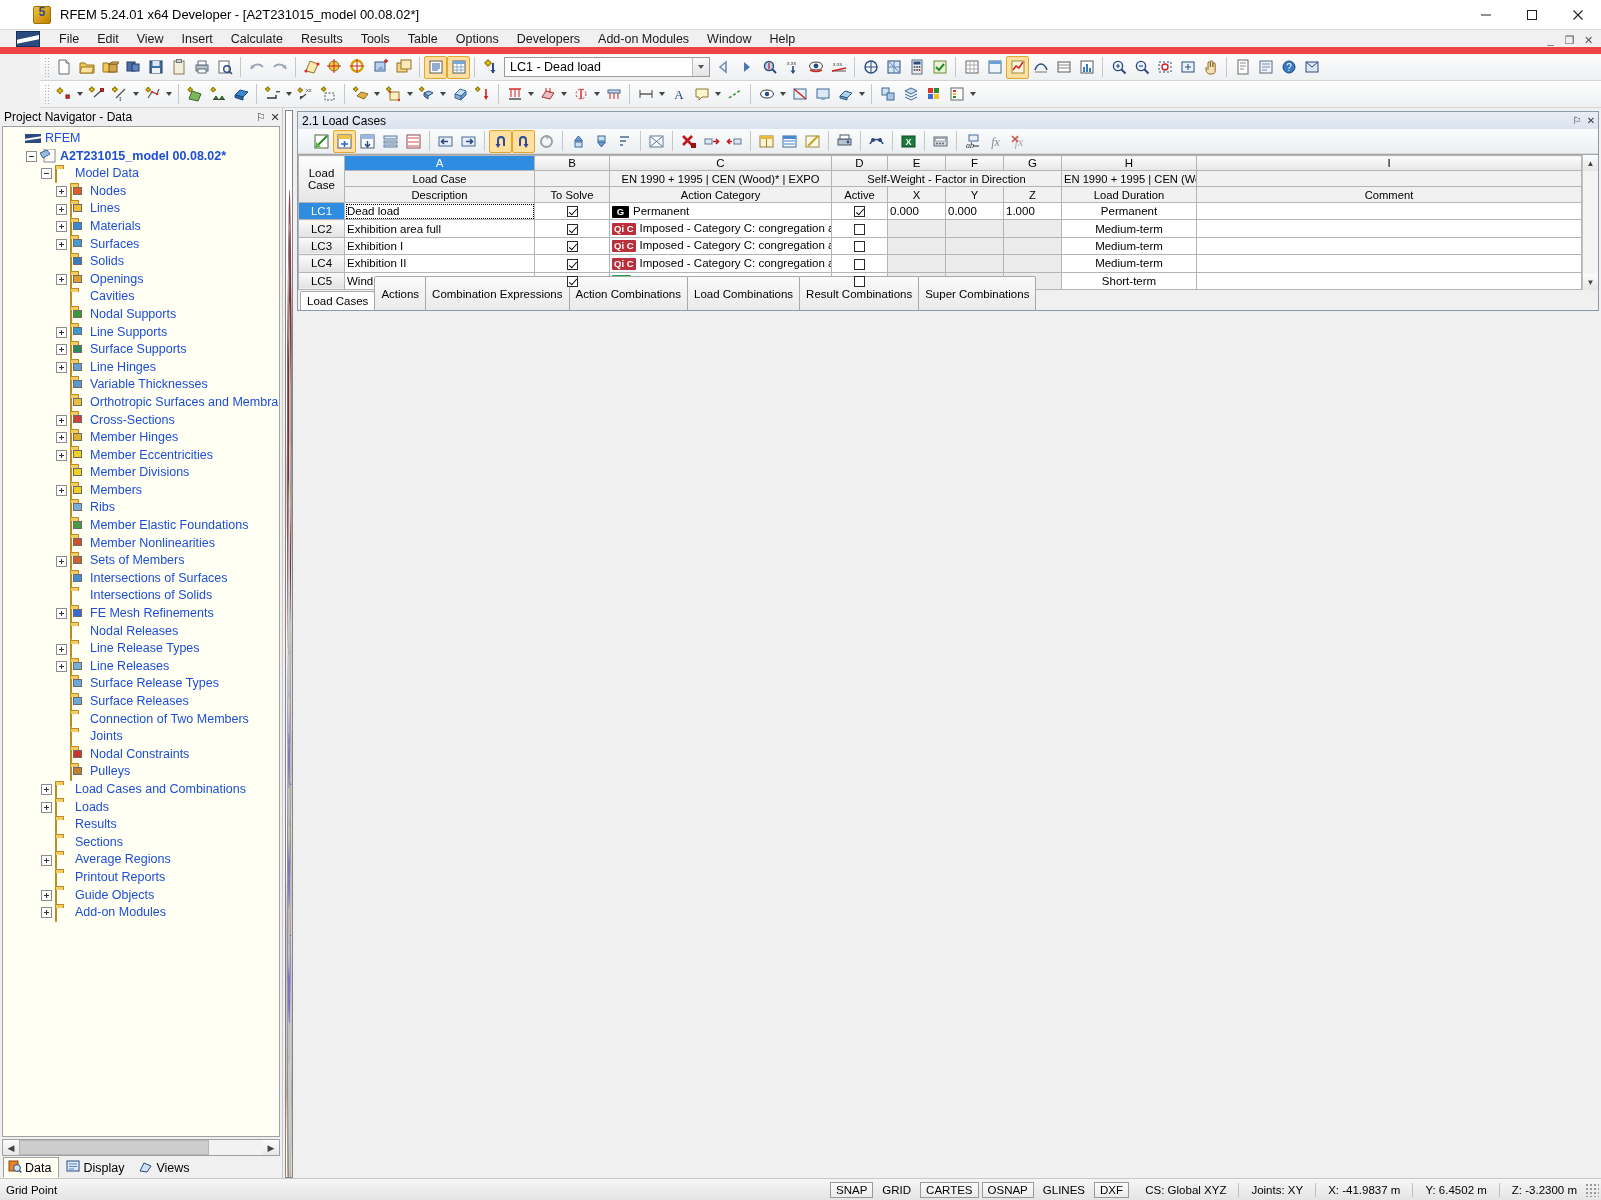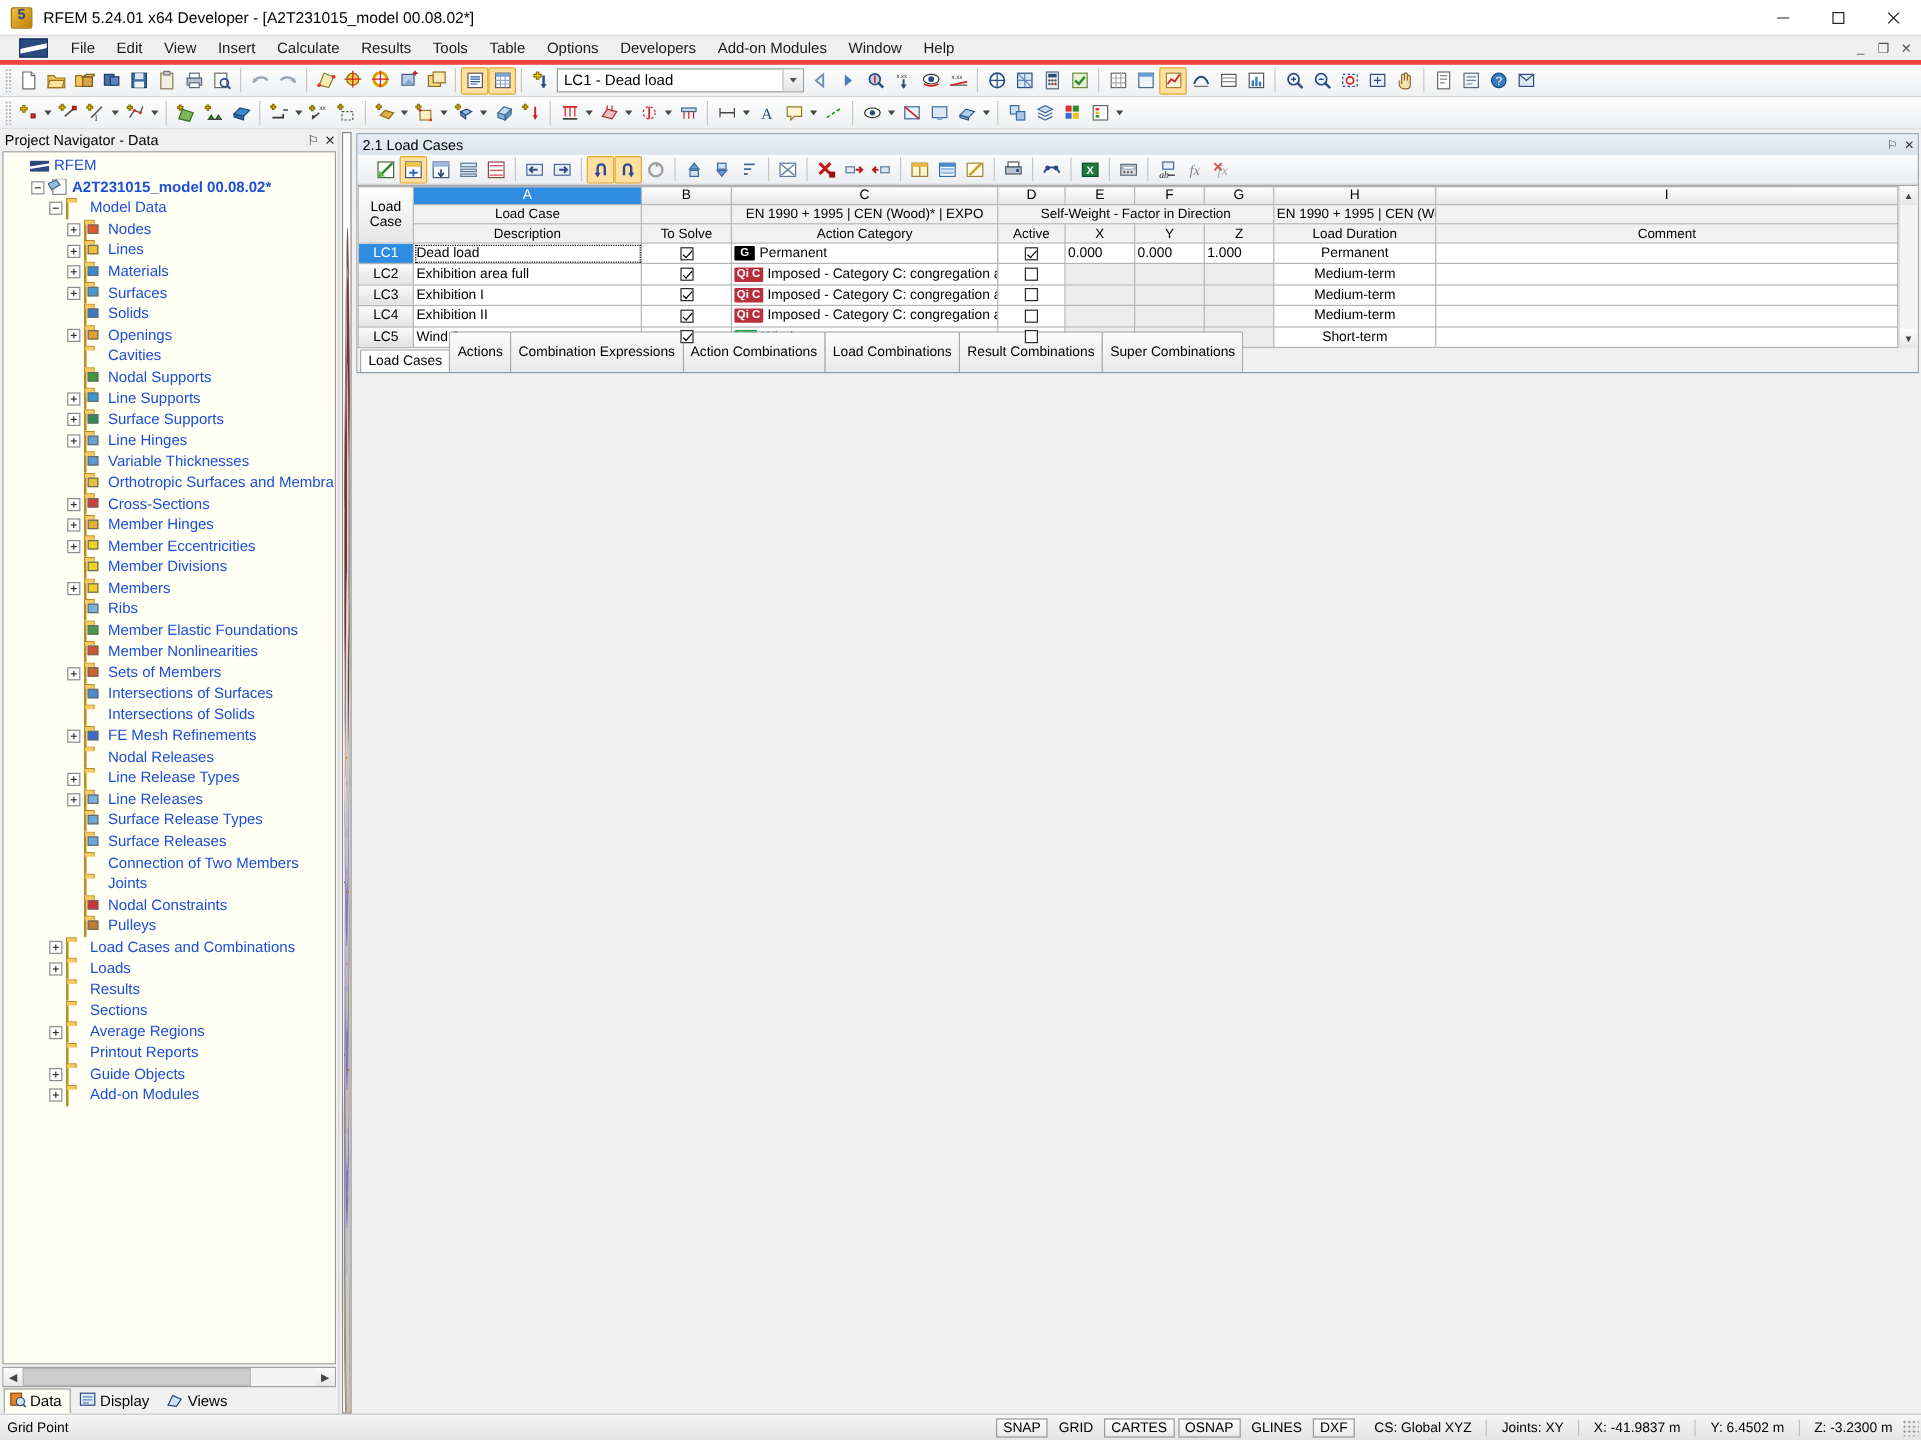--- a/index.html
+++ b/index.html
@@ -23,20 +23,21 @@
 
   
   .titlebar {
     height: 30px;
     background: #ffffff;
     border-bottom: 1px solid #dcdcdc;
     display: flex;
     align-items: center;
     flex: 0 0 30px;
     position: relative;
+    padding-left: 24px;
   }
   .titlebar .app-icon {
     width: 18px; height: 18px;
     margin-left: 9px; margin-right: 9px;
     background: linear-gradient(135deg,#f0c040,#c08000);
     border: 1px solid #a07000;
     border-radius: 2px;
     position: relative;
     flex: 0 0 auto;
   }
@@ -69,21 +70,21 @@
   }
 
   
   .menubar {
     height: 24px;
     background: #f0f0f0;
     display: flex;
     align-items: center;
     flex: 0 0 24px;
     position: relative;
-    border-bottom: 4px solid #ef4444;
+    border-bottom: 7px solid #ef4444;
   }
   .menu-logo {
     width: 24px; height: 16px;
     margin-left: 16px; margin-right: 10px;
     background: #2a4a80;
     border: 1px solid #13325c;
     position: relative;
     overflow: hidden;
     flex: 0 0 auto;
   }
@@ -115,20 +116,21 @@
   
   .toolbar {
     height: 27px;
     background: linear-gradient(#fdfdfd,#eef0f2);
     border-bottom: 1px solid #d4d4d4;
     display: flex;
     align-items: center;
     flex: 0 0 27px;
     padding-left: 2px;
     overflow: hidden;
+    margin-left: 40px;
   }
   .grip {
     width: 6px; height: 20px;
     margin: 0 2px;
     background-image: radial-gradient(circle, #b0b0b0 1px, transparent 1px);
     background-size: 3px 3px;
     flex: 0 0 auto;
   }
   .tb-sep {
     width: 1px; height: 20px;

